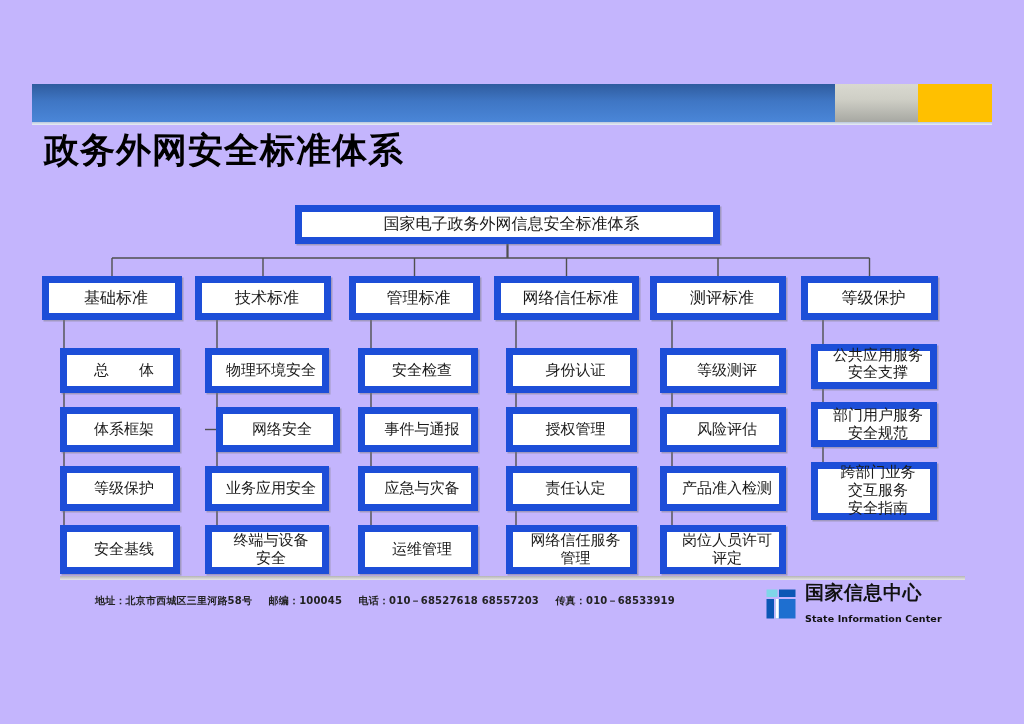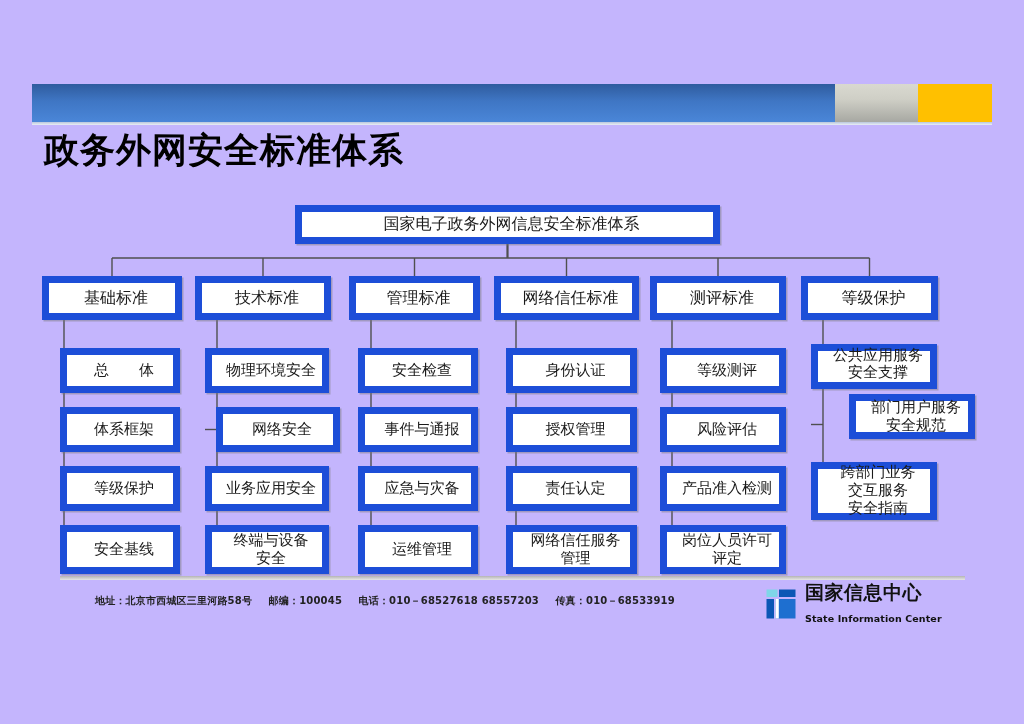--- a/index.html
+++ b/index.html
@@ -244,21 +244,21 @@
         </div>
         <div class="node leaf-node" style="left: 660px; top: 329px; width: 126px; height: 49px;">
           <span>岗位人员许可<br>评定</span>
         </div>
         <div class="node cat-node" style="left: 801px; top: 80px; width: 137px; height: 44px;">
           <span>等级保护</span>
         </div>
         <div class="node leaf-node" style="left: 811px; top: 148px; width: 126px; height: 45px; align-items: flex-end;">
           <span>公共应用服务<br>安全支撑</span>
         </div>
-        <div class="node leaf-node" style="left: 811px; top: 198px; width: 126px; height: 45px; margin-left: 38px;">
+        <div class="node leaf-node" style="left: 811px; top: 206px; width: 126px; height: 45px;">
           <span>部门用户服务<br>安全规范</span>
         </div>
         <div class="node leaf-node" style="left: 811px; top: 266px; width: 126px; height: 58px;">
           <span>跨部门业务<br>交互服务<br>安全指南</span>
         </div>
       </div>
   </div>
 
   <div id="footer-rule"></div>
   <div id="footer-contact">

